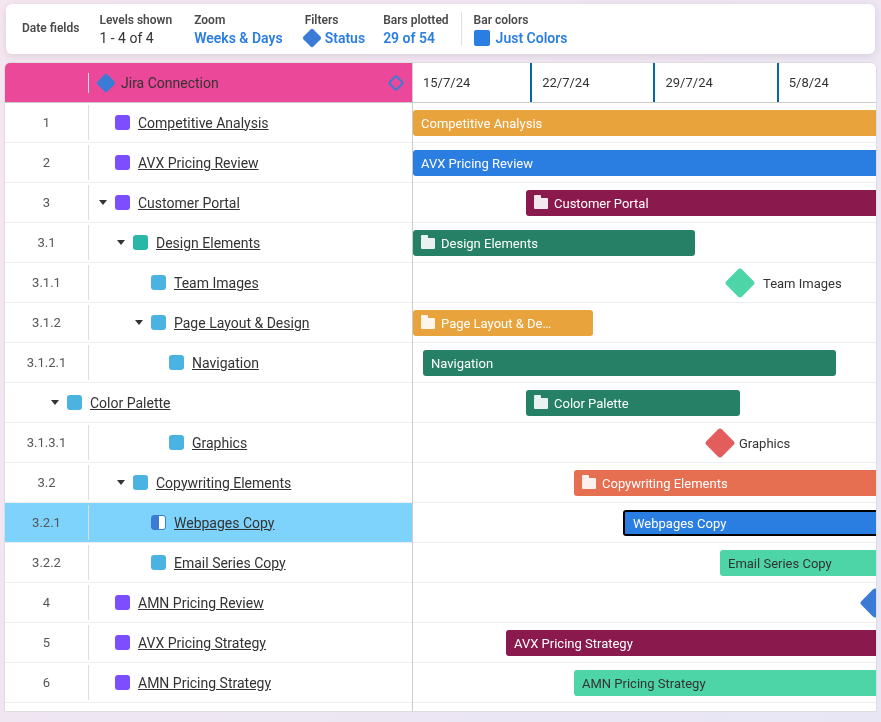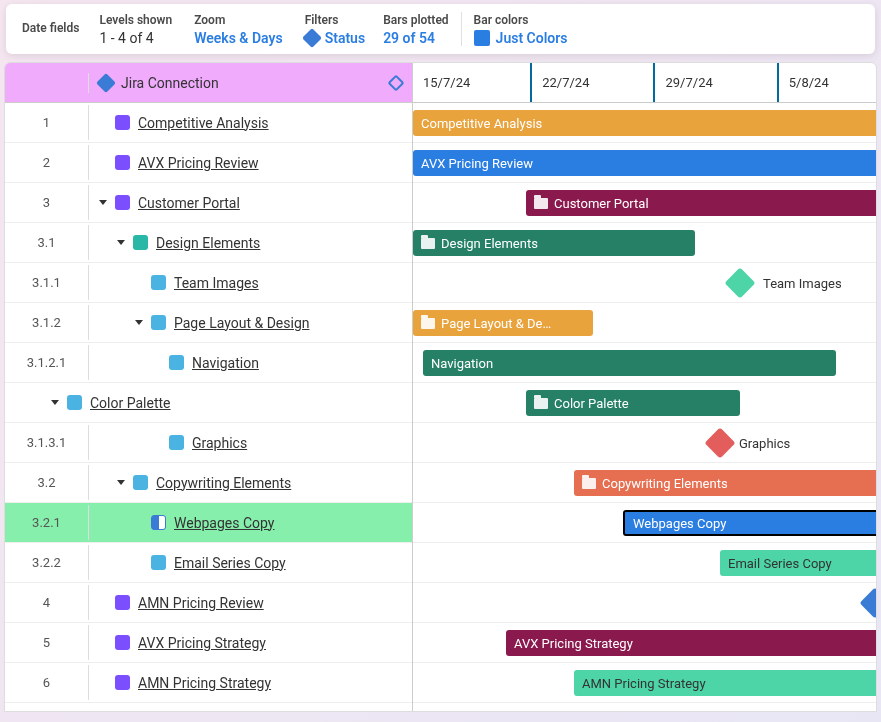--- a/index.html
+++ b/index.html
@@ -10,27 +10,27 @@
 .hvalue { display: flex; align-items: center; gap: 6px; font-size: 14px; color: #333; }
 .hvalue .link { color: #2a7de1; font-weight: 600; }
 .conj { color: #333; font-size: 14px; }
 .diamond { width: 14px; height: 14px; transform: rotate(45deg); border-radius: 2px; display: inline-block; }
 .d-blue { background: #3a7bd5; }
 .color-swatch { width: 16px; height: 16px; border-radius: 2px; display: inline-block; }
 .vsep { width: 1px; height: 34px; background: #e0e0e0; margin: 0 4px; }
 .main { display: flex; margin: 0 4px; border: 1px solid #ddd; border-radius: 6px 6px 0 0; background: #fff; overflow: hidden; height: 650px; }
 .left-panel { width: 408px; flex-shrink: 0; border-right: 1px solid #ccc; position: relative; overflow: hidden; }
 .right-panel { flex: 1; overflow: hidden; position: relative; }
-.header-row { display: flex; height: 40px; border-bottom: 1px solid #ccc; align-items: center; background: #f0abfc; }
+.header-row { display: flex; height: 40px; border-bottom: 1px solid #ccc; align-items: center; background: #ec4899; }
 .num-col { width: 84px; flex-shrink: 0; border-right: 1px solid #ddd; text-align: center; font-size: 13px; color: #555; padding: 10px 0; }
 .title-col { flex: 1; display: flex; align-items: center; padding-left: 10px; position: relative; }
 .title-hdr-text { font-size: 14px; color: #333; margin-left: 8px; }
 .tag-ic { position: absolute; right: 10px; top: 50%; transform: translate(0,-50%) rotate(45deg); width: 12px; height: 12px; border: 2px solid #3a7bd5; border-radius: 2px; }
 .row { display: flex; height: 40px; border-bottom: 1px solid #eee; align-items: center; }
-.row.selected { background: #86efac; }
+.row.selected { background: #7dd3fc; }
 .title-cell { flex: 1; display: flex; align-items: center; gap: 8px; padding-left: 10px; }
 .indent-0 { padding-left: 10px; }
 .indent-1 { padding-left: 28px; }
 .indent-2 { padding-left: 46px; }
 .indent-3 { padding-left: 64px; }
 .chev { width: 0; height: 0; border-left: 4px solid transparent; border-right: 4px solid transparent; border-top: 5px solid #333; }
 .item-ic { width: 15px; height: 15px; border-radius: 3px; display: inline-block; position: relative; }
 .ic-purple { background: #7b4eff; }
 .ic-teal { background: #29b8a7; }
 .ic-cyan { background: #4ab3e2; }

